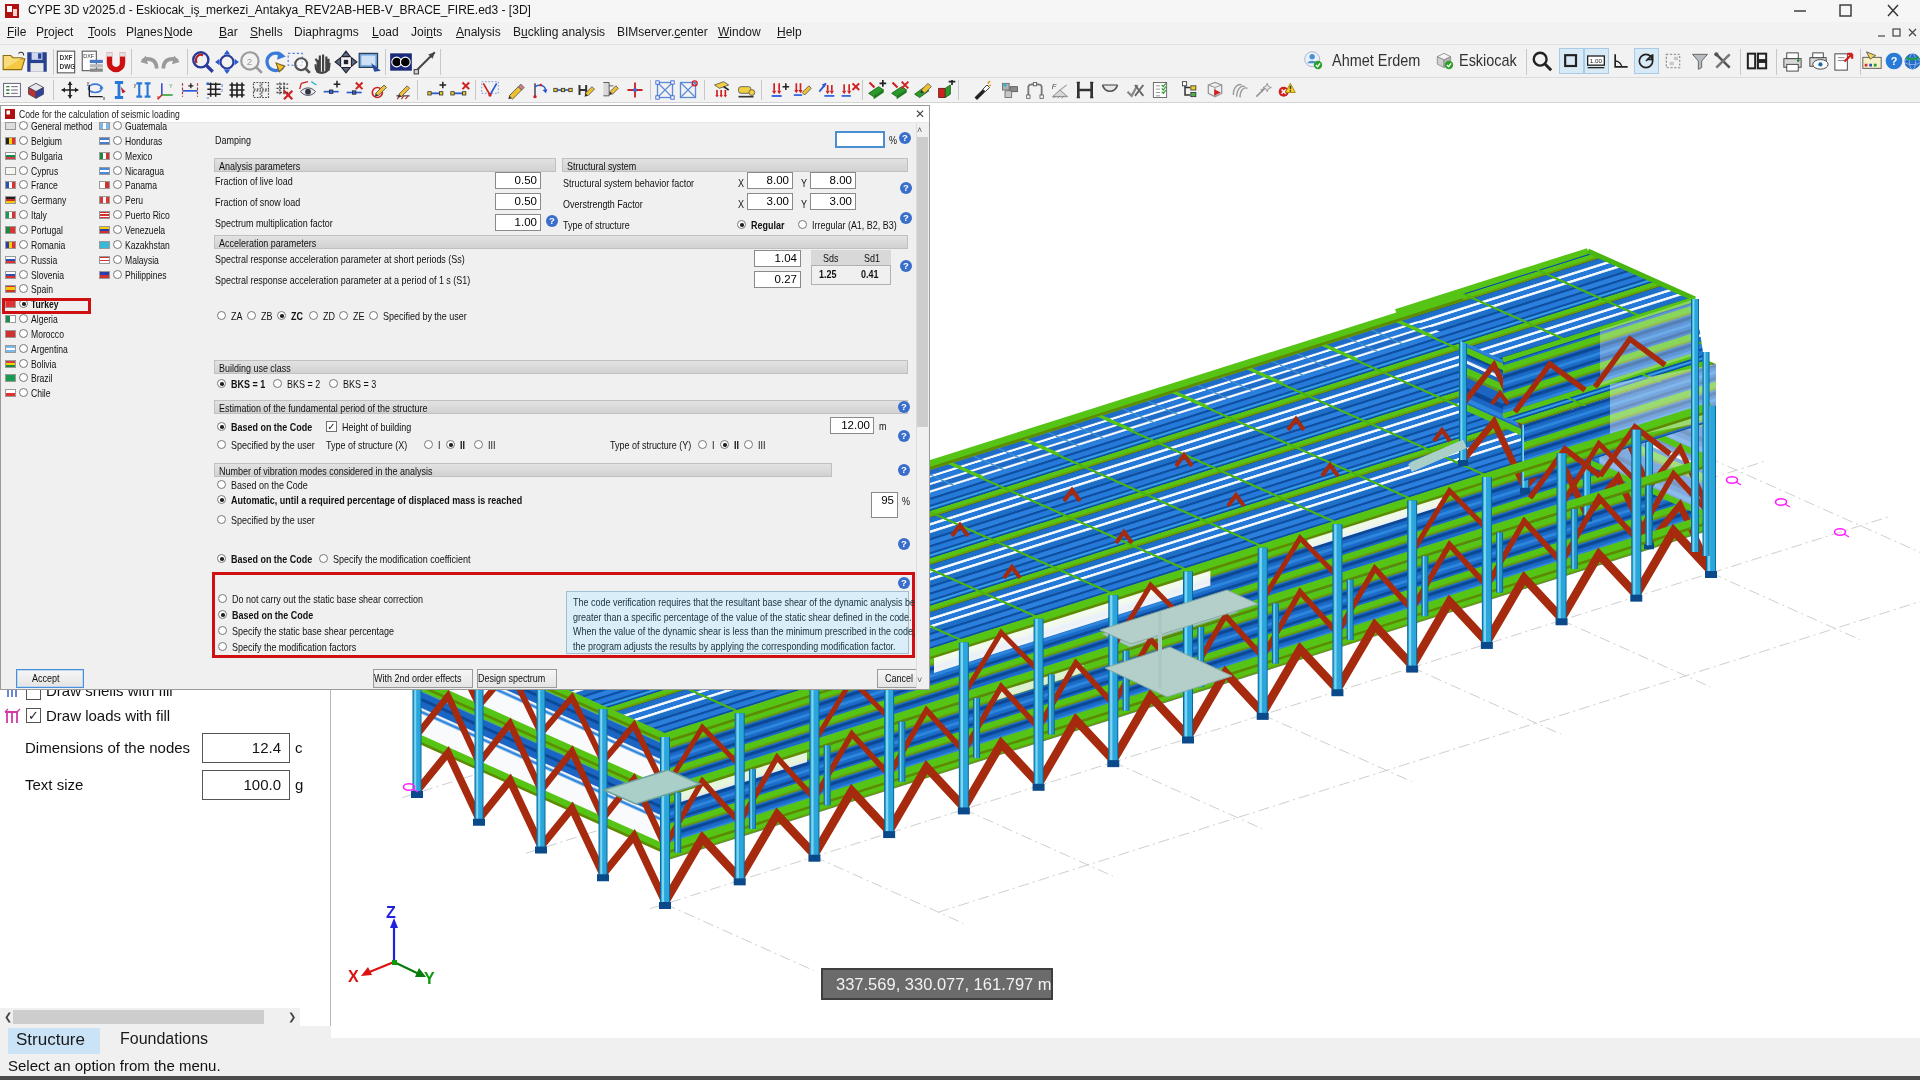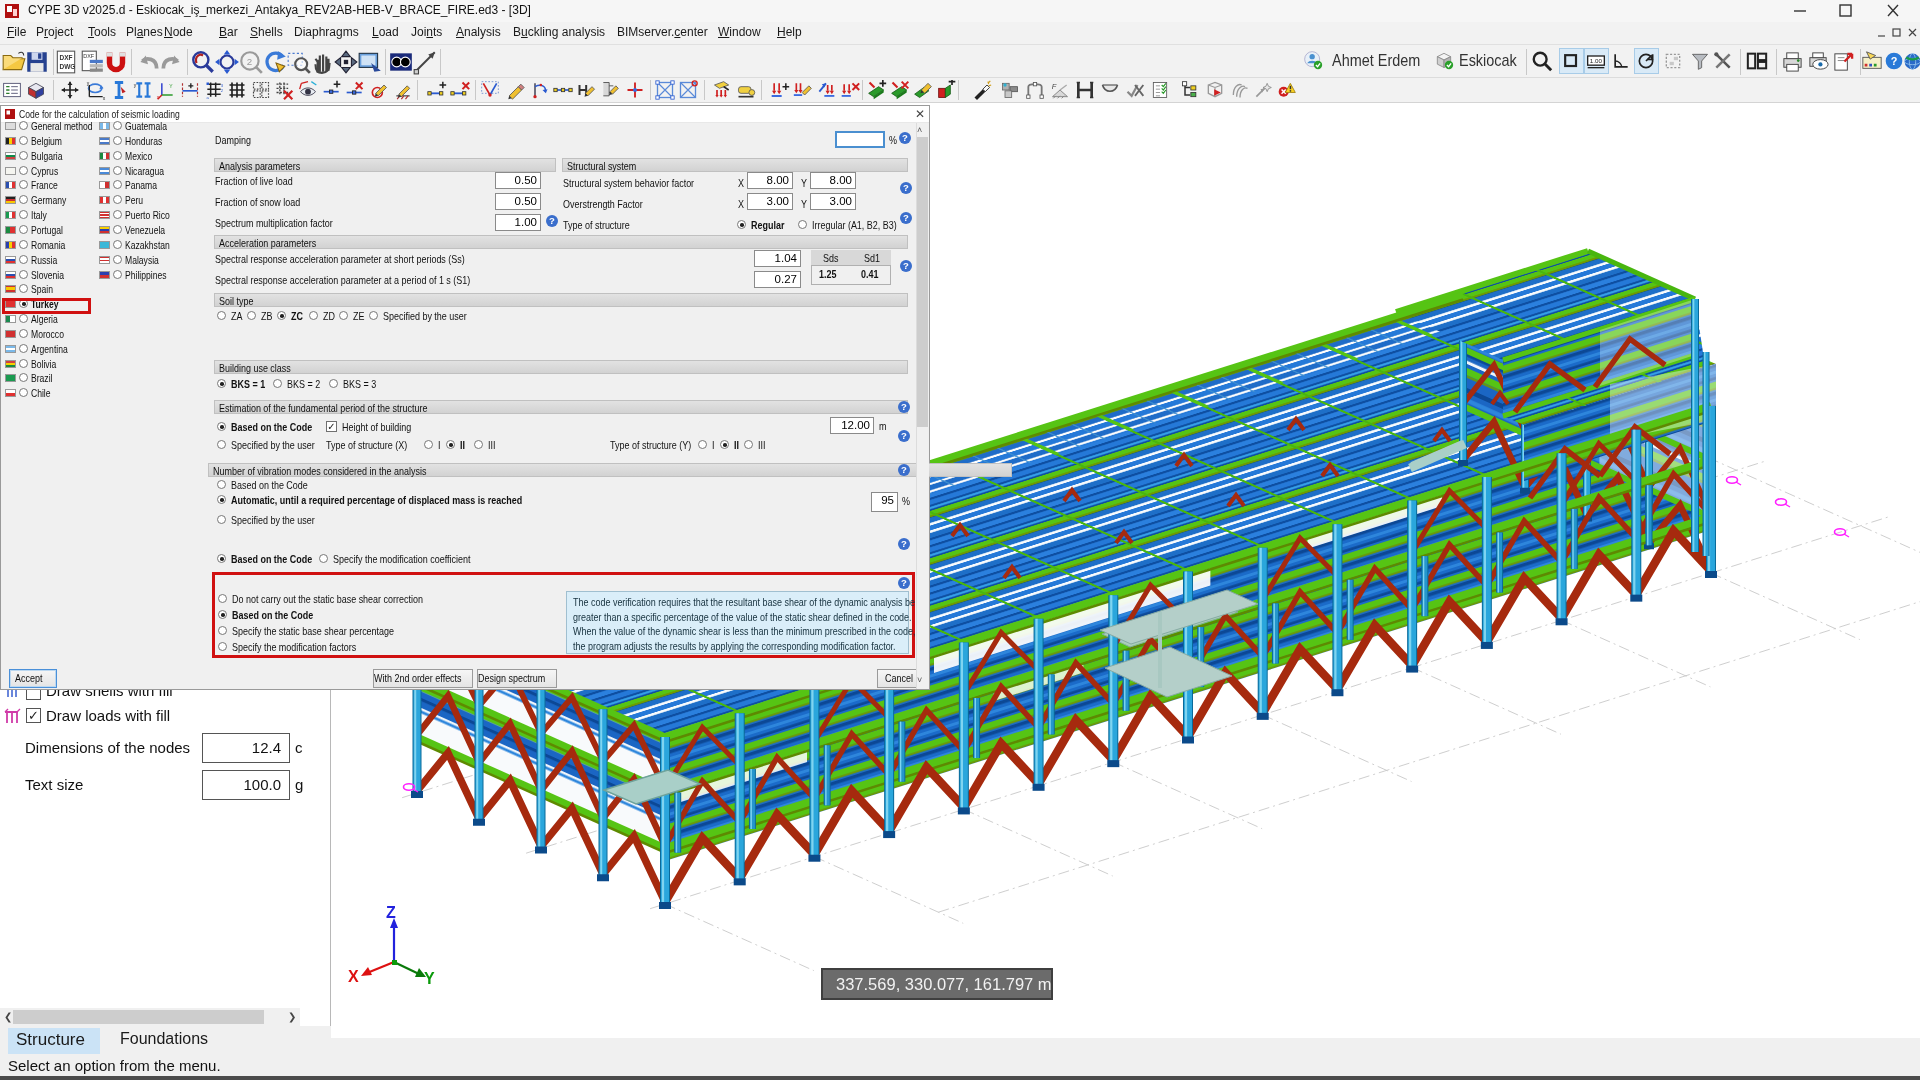--- a/index.html
+++ b/index.html
@@ -1066,21 +1066,20 @@
       <div class="inp " style="left:753px;top:127px;width:47px;height:17px">1.04</div>
       <div class="lbl" style="left:214px;top:151px;">Spectral response acceleration parameter at a period of 1 s (S1)</div>
       <div class="inp " style="left:753px;top:148px;width:47px;height:17px">0.27</div>
       <div class="abs" style="left:810px;top:127px;width:80px;height:35px;border:1px solid #b0b0b0"></div>
       <div class="abs" style="left:810px;top:127px;width:80px;height:16px;background:#d8d8d8;border-bottom:1px solid #b0b0b0"></div>
       <div class="lbl" style="left:822px;top:129px;">Sds</div>
       <div class="lbl" style="left:863px;top:129px;">Sd1</div>
       <div class="lbl" style="left:818px;top:145px;font-weight:bold;">1.25</div>
       <div class="lbl" style="left:860px;top:145px;font-weight:bold;">0.41</div>
       <div class="help" style="left:899px;top:137px">?</div>
-      <div class="hdr" style="left:213px;top:170px;width:694px"><span class="tx">Soil type</span></div>
       <div class="radio " style="left:216px;top:188px"></div>
       <div class="lbl" style="left:230px;top:187px;">ZA</div>
       <div class="radio " style="left:246px;top:188px"></div>
       <div class="lbl" style="left:260px;top:187px;">ZB</div>
       <div class="radio sel" style="left:276px;top:188px"></div>
       <div class="lbl" style="left:290px;top:187px;font-weight:bold;">ZC</div>
       <div class="radio " style="left:308px;top:188px"></div>
       <div class="lbl" style="left:322px;top:187px;">ZD</div>
       <div class="radio " style="left:338px;top:188px"></div>
       <div class="lbl" style="left:352px;top:187px;">ZE</div>
@@ -1111,47 +1110,47 @@
       <div class="lbl" style="left:459px;top:316px;font-weight:bold;">II</div>
       <div class="radio " style="left:473px;top:317px"></div>
       <div class="lbl" style="left:487px;top:316px;">III</div>
       <div class="lbl" style="left:609px;top:316px;">Type of structure (Y)</div>
       <div class="radio " style="left:697px;top:317px"></div>
       <div class="lbl" style="left:711px;top:316px;">I</div>
       <div class="radio sel" style="left:719px;top:317px"></div>
       <div class="lbl" style="left:733px;top:316px;font-weight:bold;">II</div>
       <div class="radio " style="left:743px;top:317px"></div>
       <div class="lbl" style="left:757px;top:316px;">III</div>
-      <div class="hdr" style="left:207px;top:340px;width:804px"><span class="tx">Number of vibration modes considered in the analysis</span></div>
+      <div class="hdr" style="left:213px;top:340px;width:618px"><span class="tx">Number of vibration modes considered in the analysis</span></div>
       <div class="help" style="left:897px;top:341px">?</div>
       <div class="radio " style="left:216px;top:357px"></div>
       <div class="lbl" style="left:230px;top:356px;">Based on the Code</div>
       <div class="radio sel" style="left:216px;top:372px"></div>
       <div class="lbl" style="left:230px;top:371px;font-weight:bold;">Automatic, until a required percentage of displaced mass is reached</div>
-      <div class="inp " style="left:870px;top:369px;width:27px;height:20px">95</div>
+      <div class="inp " style="left:870px;top:369px;width:27px;height:26px">95</div>
       <div class="lbl" style="left:901px;top:372px;">%</div>
       <div class="radio " style="left:216px;top:392px"></div>
       <div class="lbl" style="left:230px;top:391px;">Specified by the user</div>
       <div class="help" style="left:897px;top:415px">?</div>
       <div class="radio sel" style="left:216px;top:431px"></div>
       <div class="lbl" style="left:230px;top:430px;font-weight:bold;">Based on the Code</div>
       <div class="radio " style="left:318px;top:431px"></div>
       <div class="lbl" style="left:332px;top:430px;">Specify the modification coefficient</div>
       <div class="abs" style="left:211px;top:449px;width:703px;height:86px;border:3px solid #d01010"></div>
       <div class="help" style="left:897px;top:454px">?</div>
       <div class="radio " style="left:217px;top:471px"></div>
       <div class="lbl" style="left:231px;top:470px;">Do not carry out the static base shear correction</div>
       <div class="radio sel" style="left:217px;top:487px"></div>
       <div class="lbl" style="left:231px;top:486px;font-weight:bold;">Based on the Code</div>
       <div class="radio " style="left:217px;top:503px"></div>
       <div class="lbl" style="left:231px;top:502px;">Specify the static base shear percentage</div>
       <div class="radio " style="left:217px;top:519px"></div>
       <div class="lbl" style="left:231px;top:518px;">Specify the modification factors</div>
       <div class="ibox" style="left:565px;top:468px;width:343px;height:63px;padding:3px 0 0 6px;line-height:14.5px"><span class="tx" style="width:440px;white-space:normal">The code verification requires that the resultant base shear of the dynamic analysis be greater than a specific percentage of the value of the static shear defined in the code. When the value of the dynamic shear is less than the minimum prescribed in the code, the program adjusts the results by applying the corresponding modification factor.</span></div>
-      <div class="btn" style="left:8px;top:546px;width:48px;border:1px solid #4a90d9;box-shadow:0 0 0 1px #bcd8f0 inset"><span class="tx">Accept</span></div>
+      <div class="btn" style="left:15px;top:546px;width:68px;border:1px solid #4a90d9;box-shadow:0 0 0 1px #bcd8f0 inset"><span class="tx">Accept</span></div>
       <div class="btn" style="left:372px;top:546px;width:100px"><span class="tx">With 2nd order effects</span></div>
       <div class="btn" style="left:476px;top:546px;width:80px"><span class="tx">Design spectrum</span></div>
       <div class="btn" style="left:876px;top:546px;width:51px"><span class="tx">Cancel</span></div>
       <div class="flag" style="left:4px;top:-1px;background:linear-gradient(#ddd,#ddd)"></div>
       <div class="radio " style="left:18px;top:-2px"></div>
       <div class="crow" style="left:30px;top:-3px;">General method</div>
       <div class="flag" style="left:4px;top:13.849999999999994px;background:linear-gradient(90deg,#222 33%,#f8d000 33% 66%,#e03030 66%)"></div>
       <div class="radio " style="left:18px;top:12.849999999999994px"></div>
       <div class="crow" style="left:30px;top:11.849999999999994px;">Belgium</div>
       <div class="flag" style="left:4px;top:28.69999999999999px;background:linear-gradient(#fff 33%,#0f8a4a 33% 66%,#d04040 66%)"></div>

